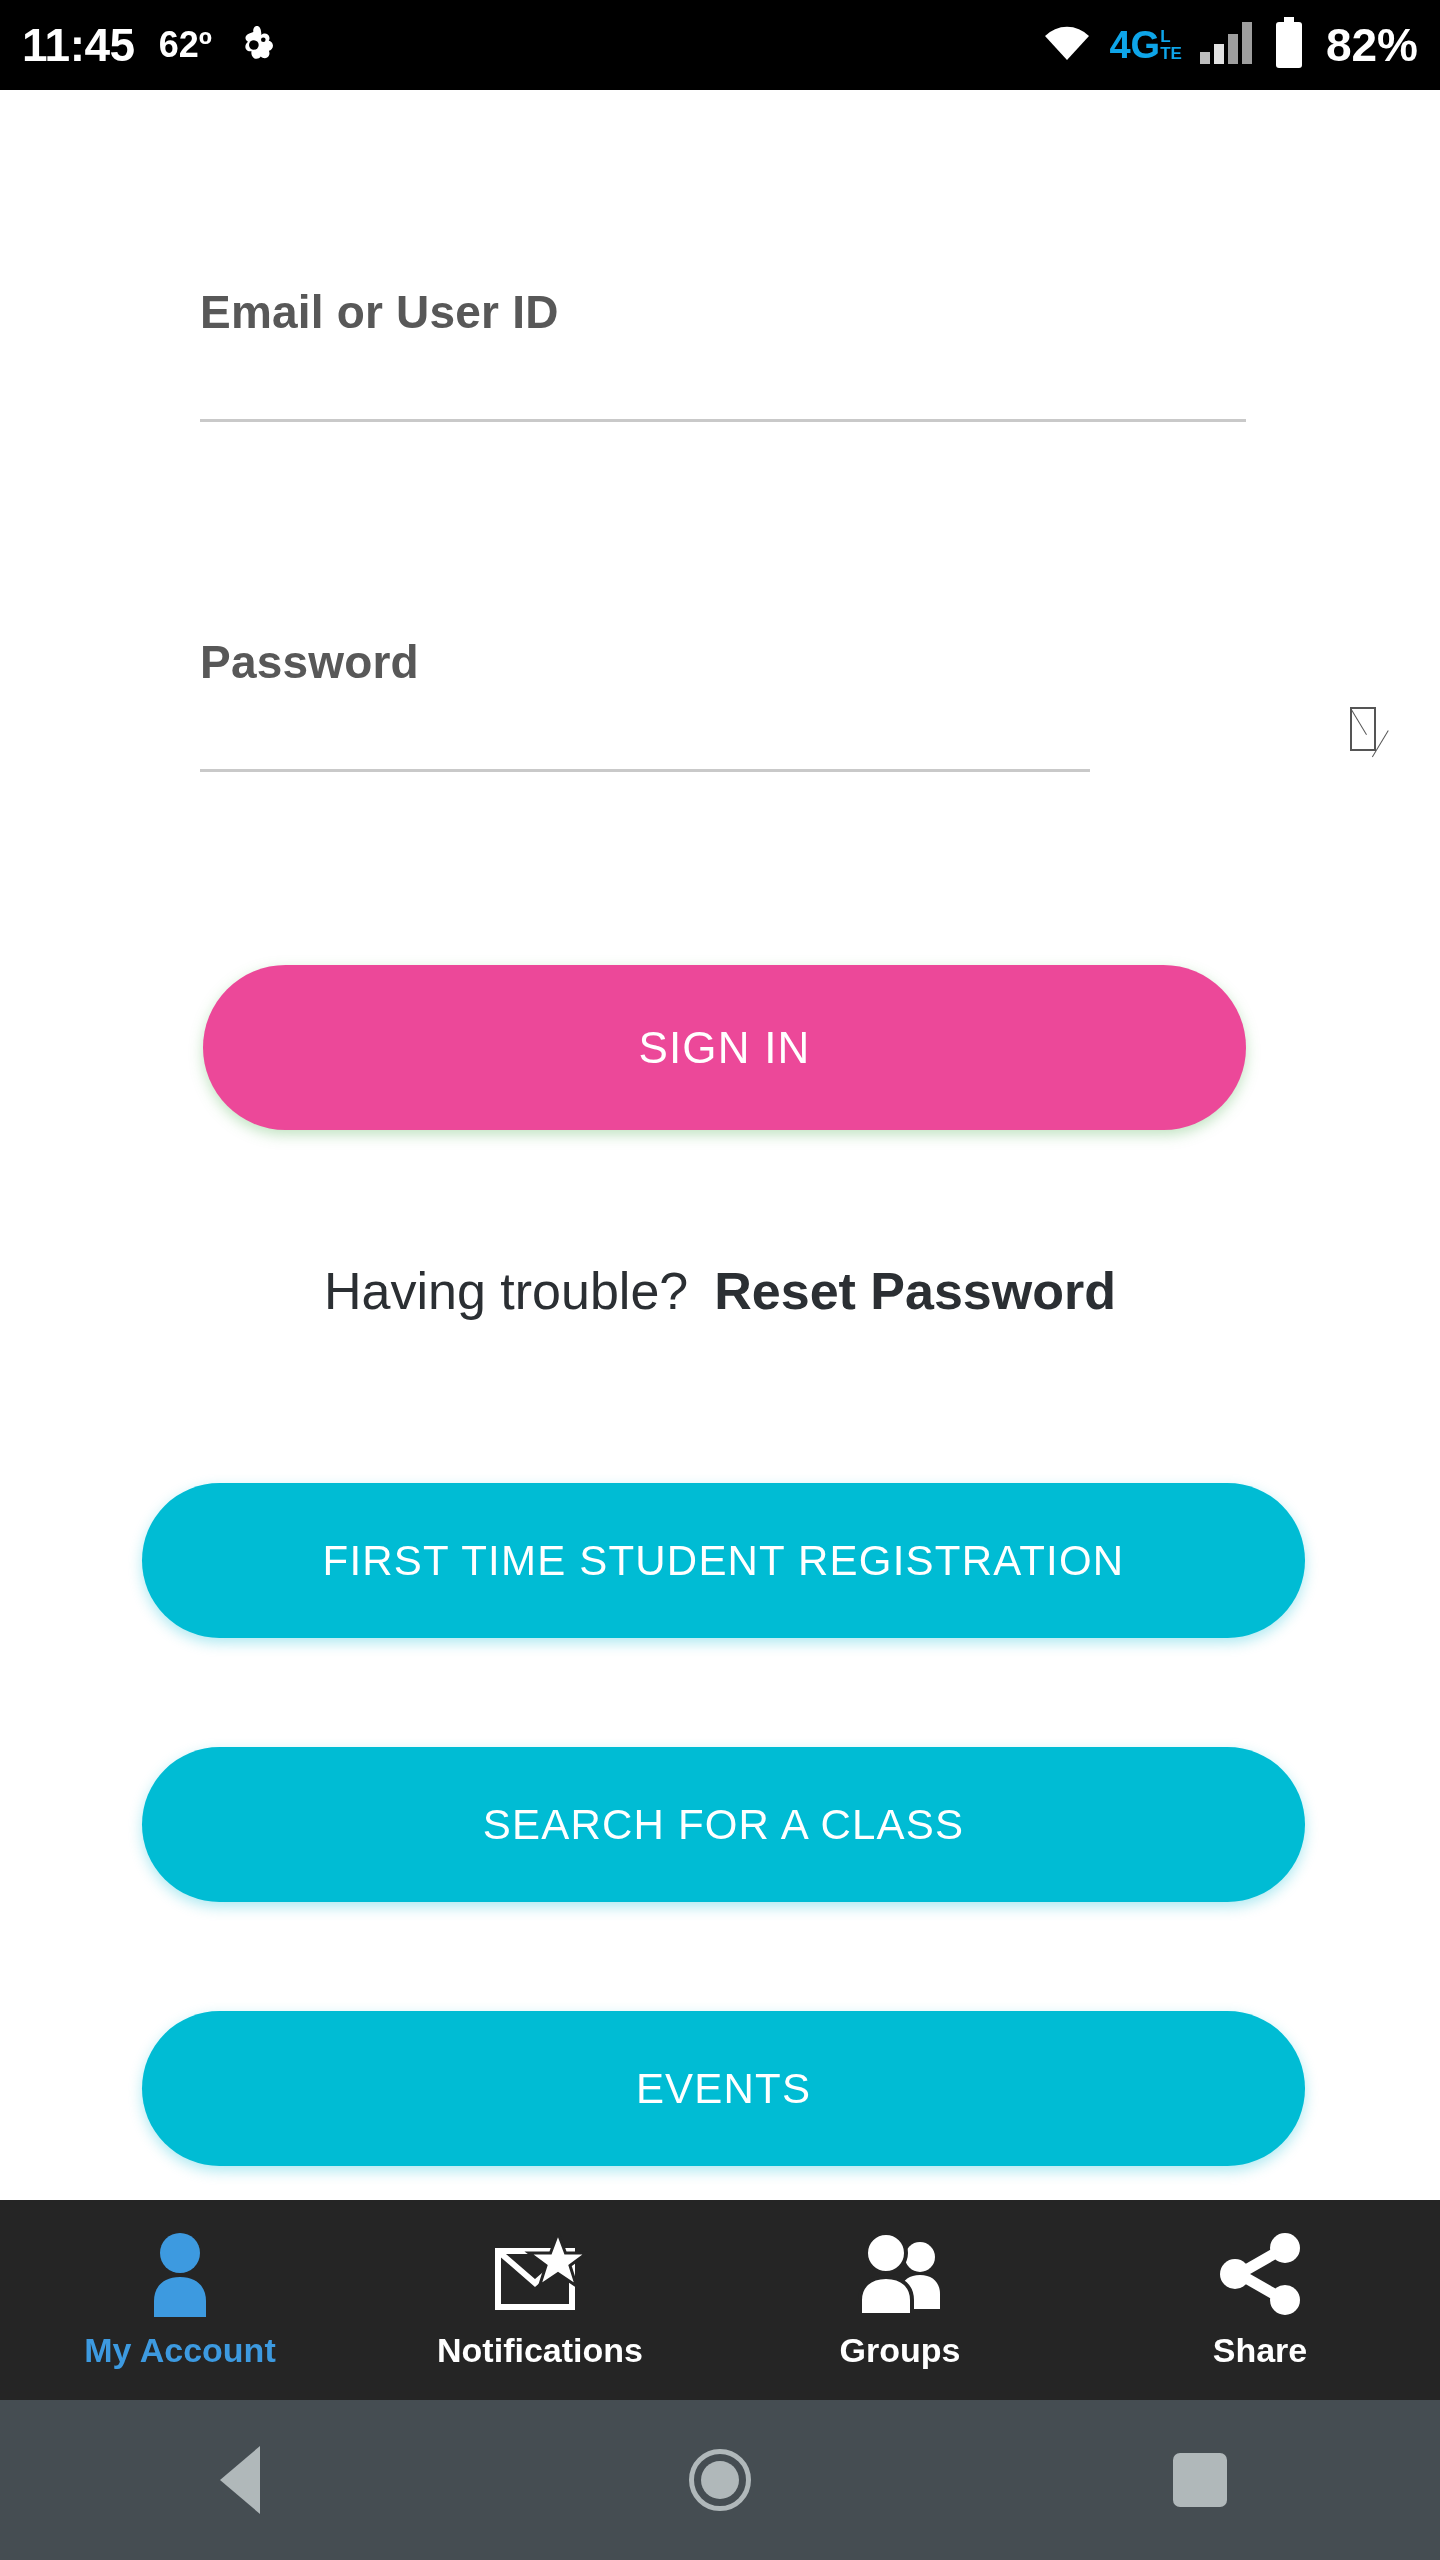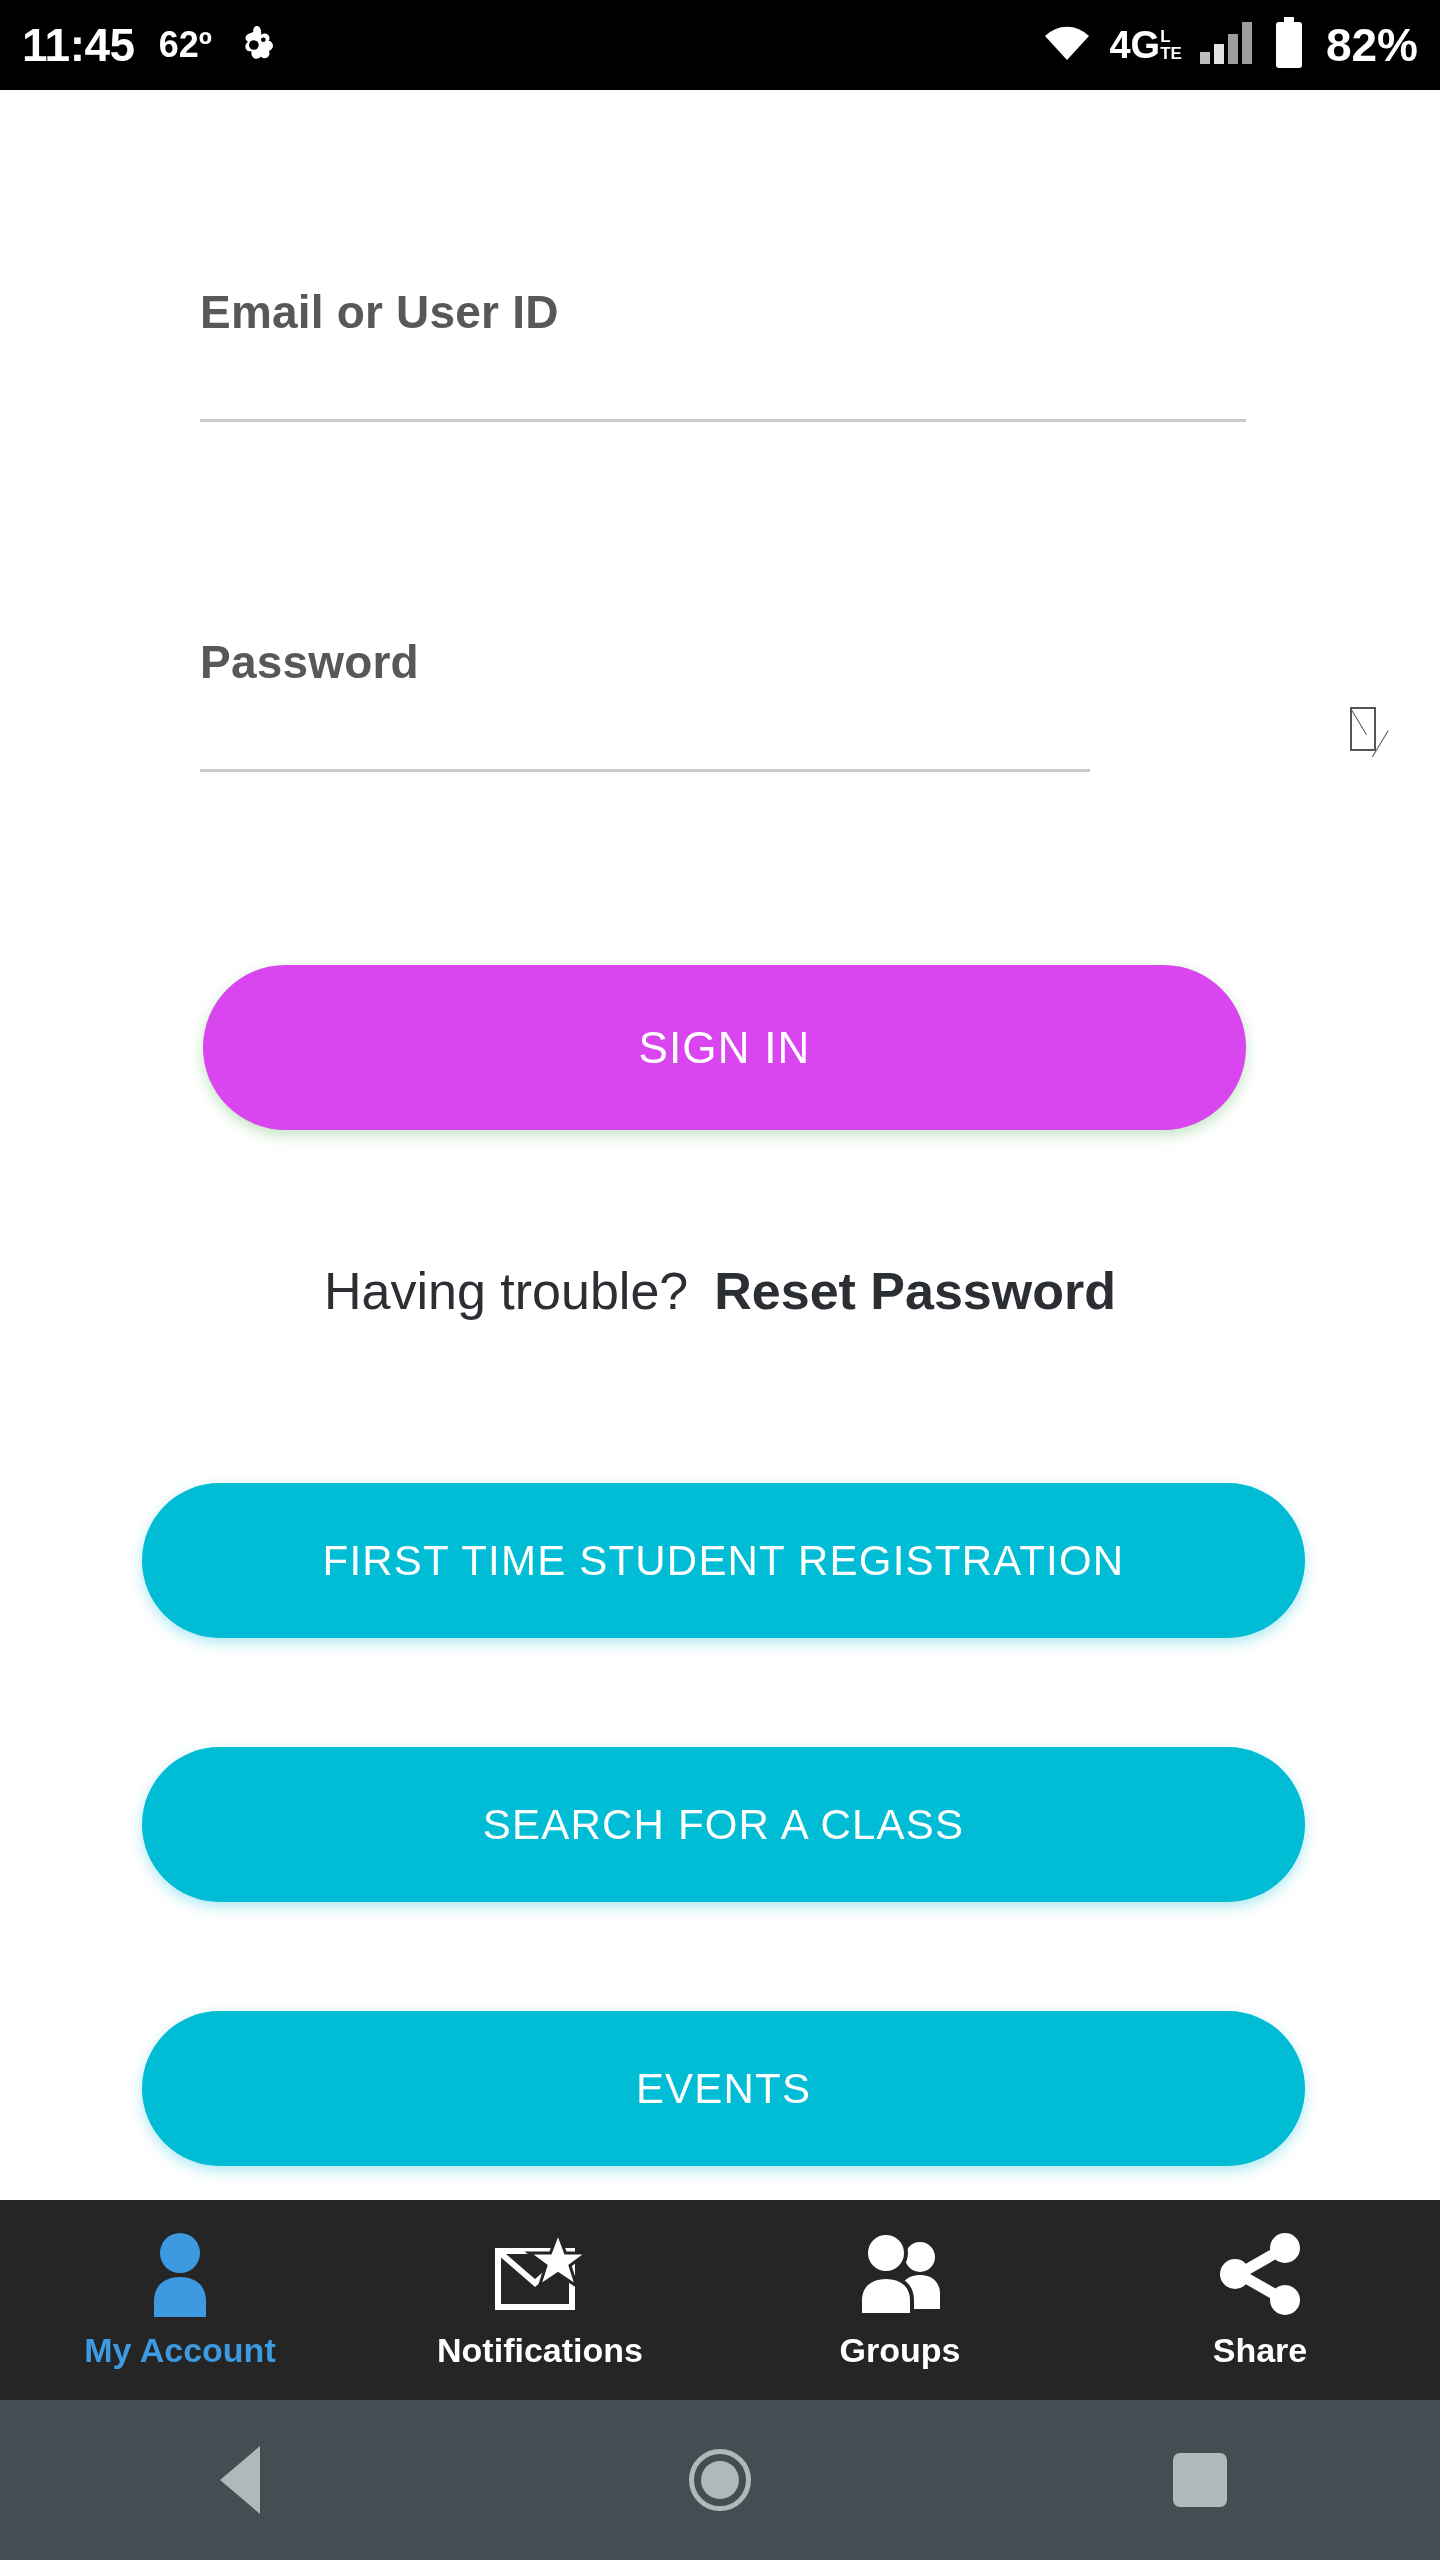--- a/index.html
+++ b/index.html
@@ -19,21 +19,21 @@
   }
   .sb-left { display:flex; align-items:center; gap:24px; }
   .sb-time { font-size:46px; font-weight:700; letter-spacing:-0.5px; }
   .sb-temp { font-size:36px; font-weight:700; }
   .sb-spacer { flex:1; }
   .sb-right { display:flex; align-items:center; gap:16px; }
   .sb-batt-pct { font-size:46px; font-weight:700; margin-left:6px; }
   .weather-glyph { width:42px; height:42px; display:block; }
 
   
-  .lte { display:flex; align-items:flex-start; color:#ffffff; font-weight:700; line-height:1; }
+  .lte { display:flex; align-items:flex-start; color:#0ea5e9; font-weight:700; line-height:1; }
   .lte .big { font-size:38px; }
   .lte .sm  { font-size:17px; line-height:1; display:flex; flex-direction:column; margin-top:2px; }
 
   
   .content { flex:1 1 auto; position:relative; background:#fff; padding:0 200px; }
 
   .field { position:absolute; left:200px; width:1046px; }
   .field-label {
     font-size:46px; font-weight:700; color:#585858;
     letter-spacing:0.2px;
@@ -69,21 +69,21 @@
   .btn {
     display:flex; align-items:center; justify-content:center;
     border:none; cursor:pointer; color:#fff;
     font-family:"Liberation Sans", sans-serif;
     border-radius:9999px;
     letter-spacing:1.2px;
   }
   #sign-in-button {
     position:absolute; left:203px; top:875px;
     width:1043px; height:165px;
-    background:#d946ef; font-size:44px;
+    background:#ec4899; font-size:44px;
     box-shadow:0 5px 14px rgba(76,175,80,0.35);
   }
   .cta {
     position:absolute; left:142px; width:1163px; height:155px;
     background:#00bcd4; font-size:42px;
     box-shadow:0 5px 14px rgba(0,188,212,0.32);
   }
   #first-time-registration-button { top:1393px; }
   #search-class-button { top:1657px; }
   #events-button { top:1921px; }

